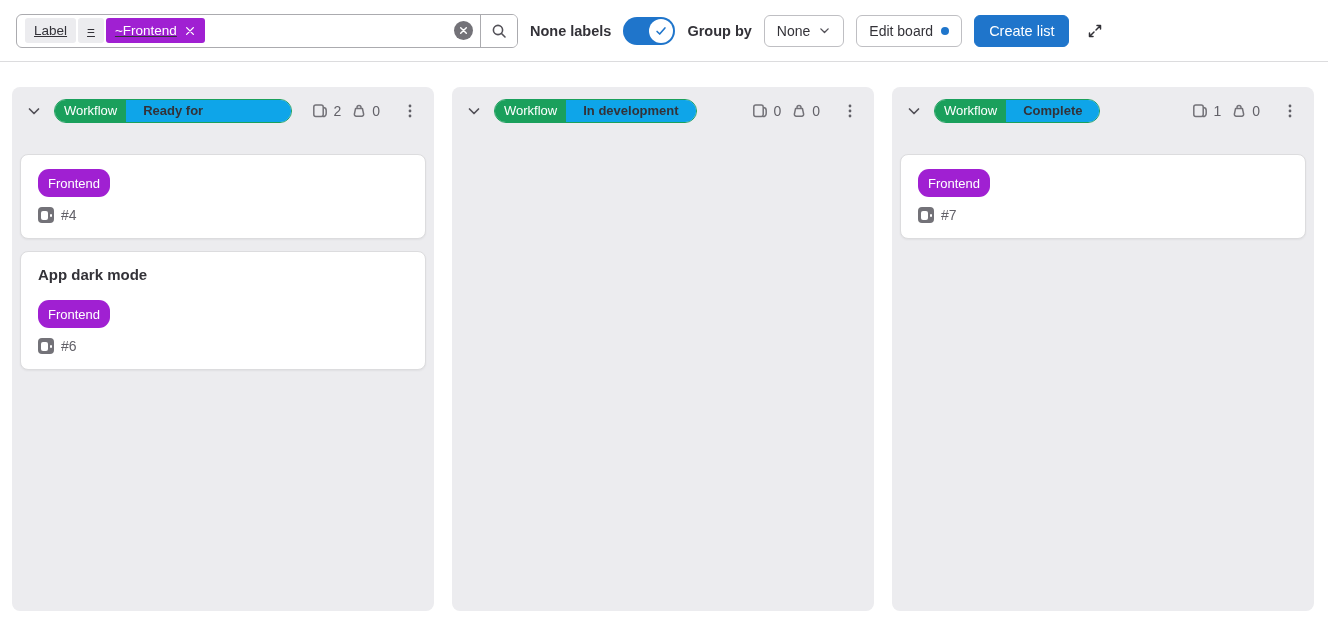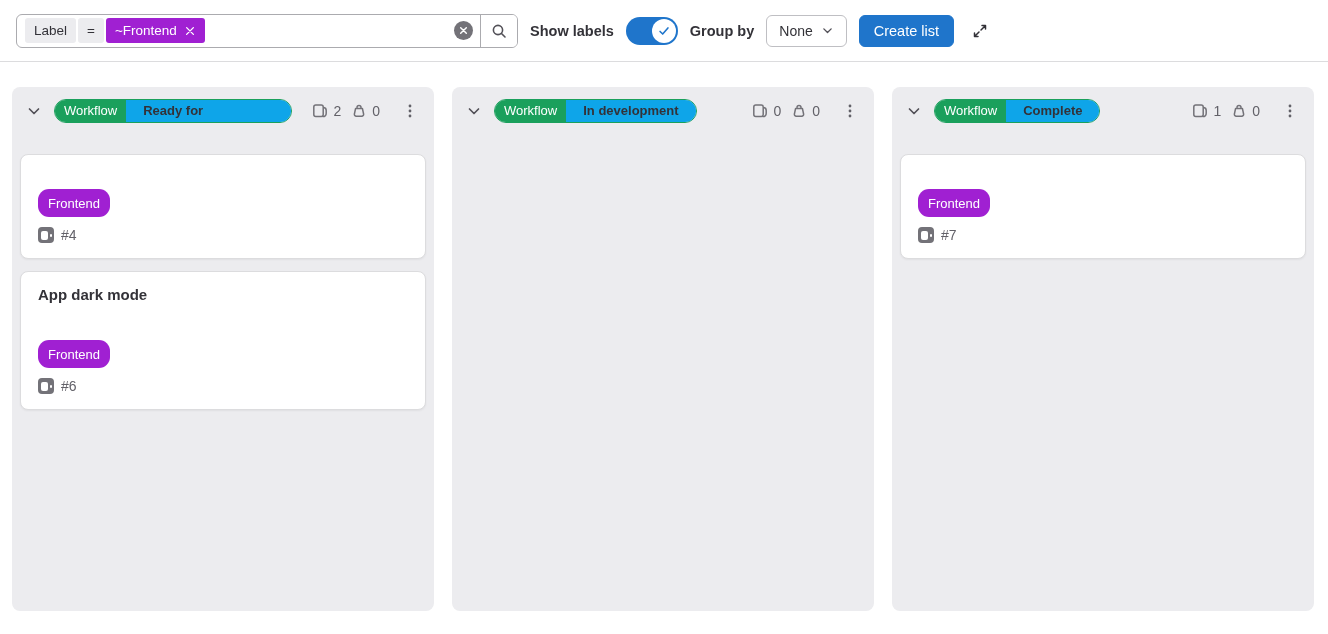--- a/index.html
+++ b/index.html
@@ -60,20 +60,21 @@
   .searchbar{
     flex:1;
     max-width:502px;
     height:34px;
     border:1px solid var(--border-input);
     border-radius:6px;
     display:flex;
     align-items:center;
     background:#fff;
     overflow:hidden;
+    text-decoration:underline;
   }
   .token-area{
     flex:1;
     display:flex;
     align-items:center;
     gap:2px;
     padding:0 8px;
     height:100%;
   }
   .token-seg{
@@ -220,21 +221,20 @@
   .card-label{
     display:inline-flex;
     align-items:center;
     height:22px;
     padding:14px 10px;
     border-radius:11px;
     background:var(--label-purple);
     color:#fff;
     font-size:13px;
     cursor:pointer;
-    margin-top:20px;
   }
   .card-meta{
     margin-top:10px;
     display:flex;
     align-items:center;
     gap:7px;
   }
   .card-avatar{
     width:16px;height:16px;border-radius:4px;
     background:var(--icon-gray);
@@ -280,41 +280,45 @@
     <button class="search-seg">
       <span>
         <svg width="16" height="16" viewBox="0 0 16 16" fill="none">
             <circle cx="7" cy="7" r="4.6" stroke="currentColor" stroke-width="1.6"></circle>
             <path d="M10.5 10.5L14 14" stroke="currentColor" stroke-width="1.6" stroke-linecap="round"></path>
           </svg>
       </span>
     </button>
   </div>
 
-  <span class="ctrl-label">Show labels</span>
+  <span class="ctrl-label">None labels</span>
 
   <button class="toggle">
     <span class="toggle-knob">
       <svg width="14" height="14" viewBox="0 0 16 16" fill="none">
           <path d="M3.5 8.5L6.5 11.5L12.5 4.5" stroke="currentColor" stroke-width="1.8" stroke-linecap="round" stroke-linejoin="round"></path>
         </svg>
     </span>
   </button>
 
   <span class="ctrl-label">Group by</span>
 
   <button class="btn">
     <span>None</span>
     <span class="chevron">
       <svg width="13" height="13" viewBox="0 0 16 16" fill="none">
           <path d="M3.5 6l4.5 4.5L12.5 6" stroke="currentColor" stroke-width="1.7" stroke-linecap="round" stroke-linejoin="round"></path>
         </svg>
     </span>
   </button>
 
+  <button class="btn">
+    <span>Edit board</span>
+    <span class="edit-dot"></span>
+  </button>
 
   <button class="btn btn-primary">
     <span>Create list</span>
   </button>
 
   <button class="expand-btn">
     <span>
       <svg width="16" height="16" viewBox="0 0 16 16" fill="none">
           <path d="M10 2.5h3.5V6M13.5 2.5L9 7M6 13.5H2.5V10M2.5 13.5L7 9" stroke="currentColor" stroke-width="1.5" stroke-linecap="round" stroke-linejoin="round"></path>
         </svg>

